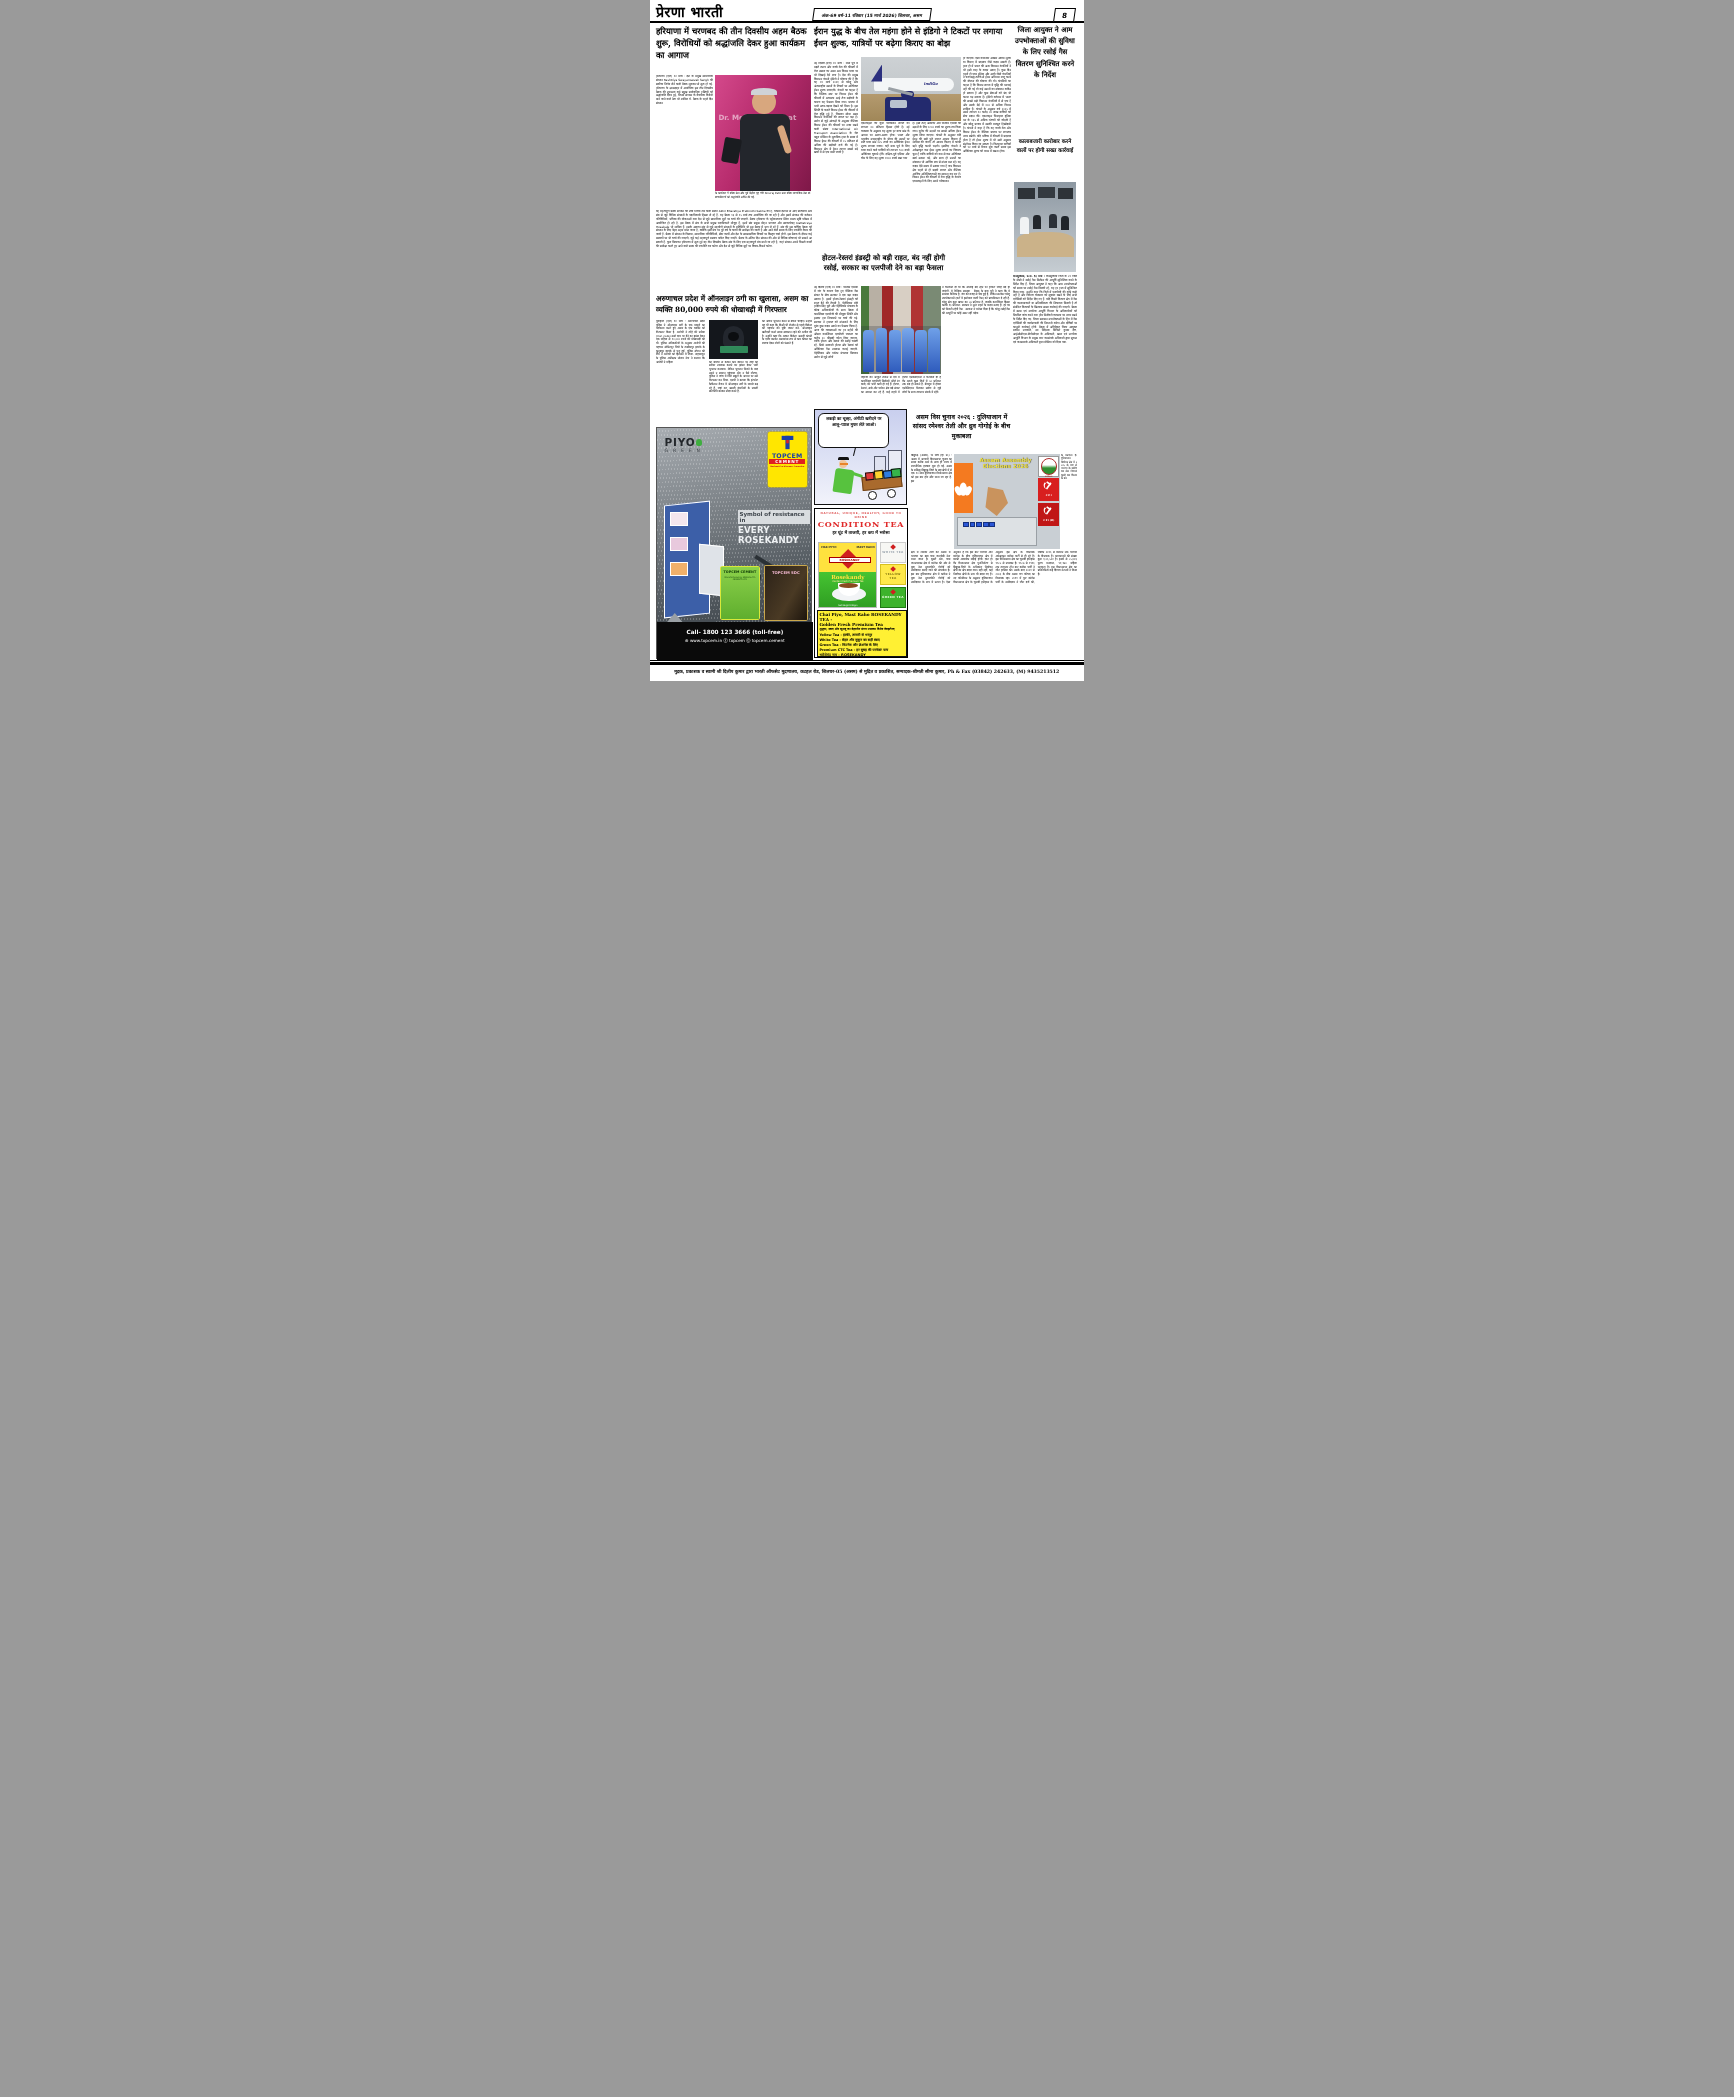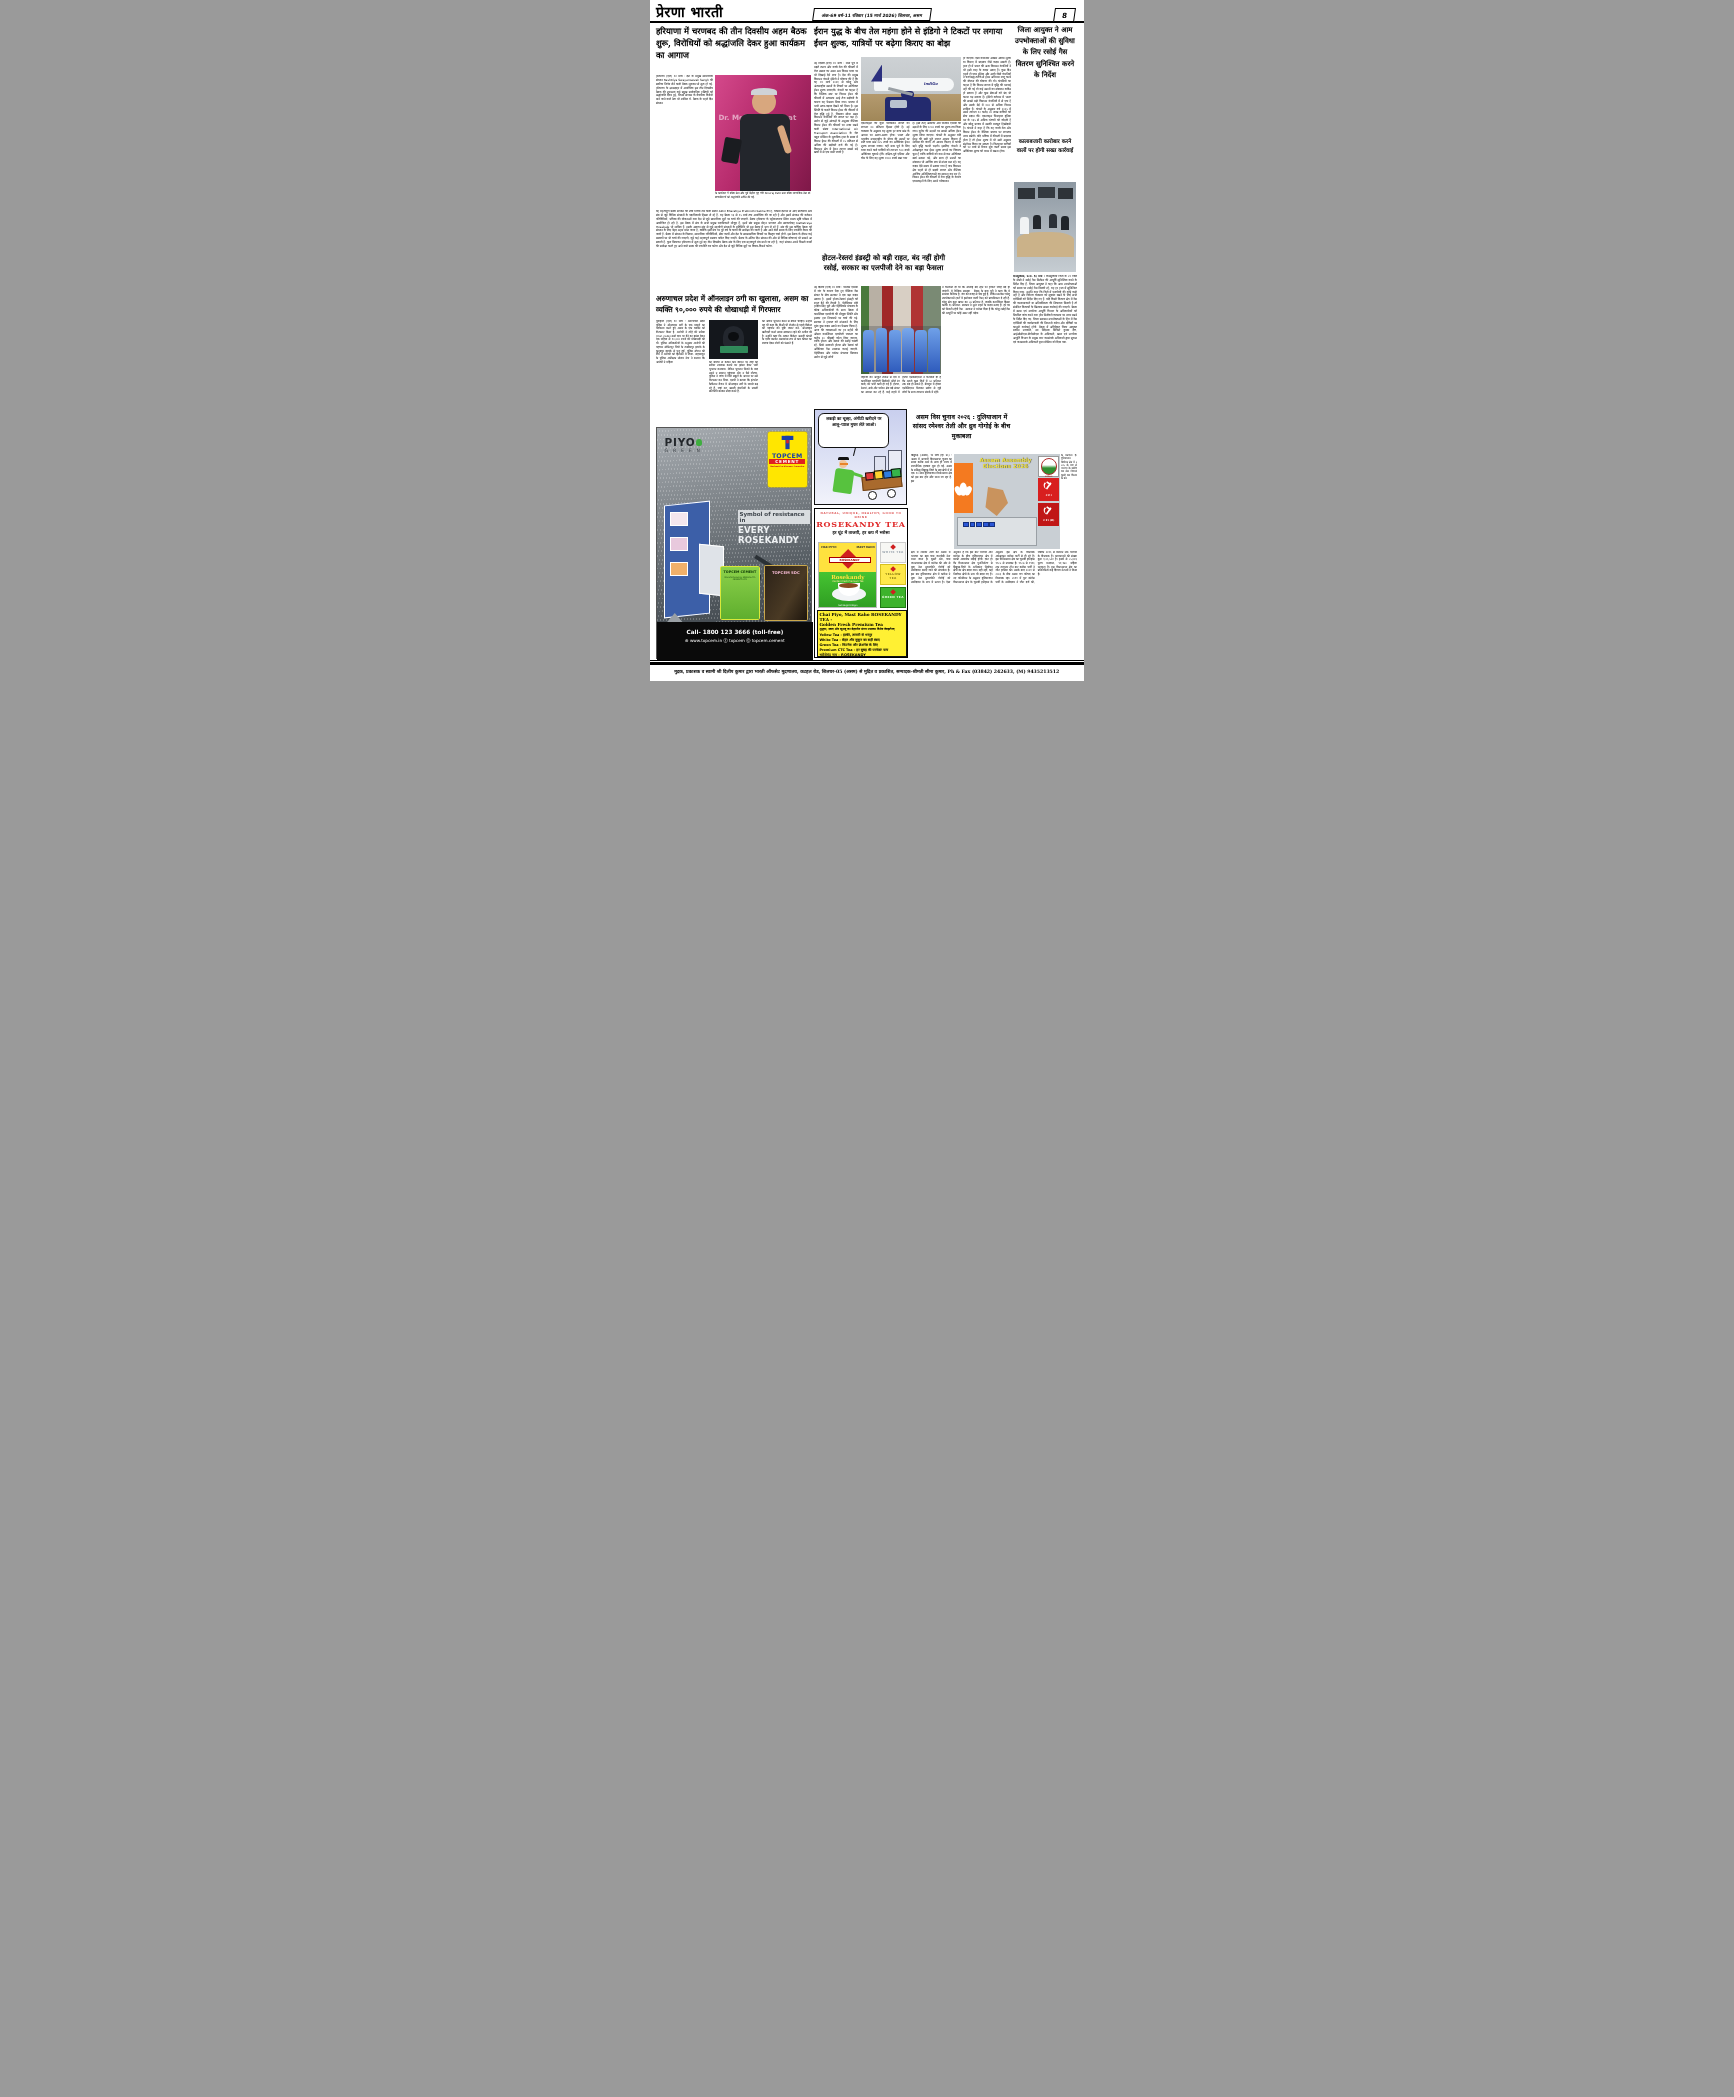--- a/index.html
+++ b/index.html
@@ -52,21 +52,21 @@
     <div class="abs" style="left:37px;top:15px;width:24px;height:24px;background:#d8a77e;border-radius:50%;"></div>
     <div class="abs" style="left:36px;top:12.6px;width:26px;height:7.6px;background:#cfd2d6;border-radius:50% 50% 0 0;"></div>
     <div class="abs" style="left:25px;top:39px;width:50px;height:77px;background:#23262c;border-radius:7.6px 7.6px 0 0;"></div>
     <div class="abs" style="left:66px;top:50px;width:6.7px;height:29px;background:#d8a77e;border-radius:3.4px;transform:rotate(-18deg);"></div>
     <div class="abs" style="left:7.6px;top:63px;width:17px;height:25px;background:#1a1c20;border-radius:2.5px;transform:rotate(10deg);"></div>
   </div>
   <div class="abs cap" style="left:65px;top:192px;width:96px;">के कार्यक्रम में वरिष्ठ नेता और पूर्व केंद्रीय गृह मंत्री Shivraj Patil तथा वरिष्ठ सामाजिक नेता डॉ. छत्रपतिशर्मा को श्रद्धांजलि अर्पित की गई.</div>
 
   <div class="abs bt" style="left:5.9px;top:210px;width:156px;height:83px;">यह महत्वपूर्ण बैठक संगठन की शीर्ष निर्णय लेने वाली संस्था Akhil Bharatiya Pratinidhi Sabha की है, जिसमें देशभर से आए प्रतिनिधि और संघ से जुड़े विभिन्न संगठनों के पदाधिकारी हिस्सा ले रहे हैं. यह बैठक १३ से १५ मार्च तक आयोजित की जा रही है और इसमें संगठन की वर्तमान गतिविधियों, भविष्य की योजनाओं तथा देश से जुड़े सामाजिक मुद्दों पर चर्चा की जाएगी. बैठक हरियाणा के पट्टीकल्याणा स्थित मानव सृष्टि परिसर में आयोजित हो रही है. इस बैठक में संघ के सभी प्रमुख पदाधिकारी मौजूद हैं, इनमें संघ प्रमुख मोहन भागवत और सरकार्यवाह Dattatreya Hosabale भी शामिल हैं. इसके अलावा संघ से जुड़े सहयोगी संगठनों के प्रतिनिधि भी इस बैठक में भाग ले रहे हैं. संघ की इस वार्षिक बैठक को संगठन के लिए बेहद अहम माना जाता है, क्योंकि इसी मंच पर पूरे वर्ष के कार्यों की समीक्षा की जाती है और आने वाले समय के लिए रणनीति तैयार की जाती है. बैठक में संगठन के विस्तार, सामाजिक गतिविधियों, सेवा कार्यों और देश के समसामयिक विषयों पर विस्तृत चर्चा होगी. इस बैठक के दौरान कई प्रस्तावों पर भी चर्चा की जाएगी, जुड़े कई महत्वपूर्ण प्रस्ताव पारित किए जाएंगे. बैठक के अंतिम दिन संगठन की ओर से विभिन्न घोषणाएं भी सामने आ सकती हैं. कुल मिलाकर हरियाणा में शुरू हुई यह तीन दिवसीय बैठक संघ के लिए एक महत्वपूर्ण मंच मानी जा रही है, जहां संगठन अपने पिछले कार्यों की समीक्षा करते हुए आने वाले समय की रणनीति तय करेगा और देश से जुड़े विभिन्न मुद्दों पर विचार-विमर्श करेगा.</div>
 
-  <div class="abs hl" style="left:5.9px;top:294px;width:156px;font-size:7.3px;line-height:1.5;">अरुणाचल प्रदेश में ऑनलाइन ठगी का खुलासा, असम का व्यक्ति ९०,००० रुपये की धोखाधड़ी में गिरफ्तार</div>
+  <div class="abs hl" style="left:5.9px;top:294px;width:156px;font-size:7.3px;line-height:1.5;">अरुणाचल प्रदेश में ऑनलाइन ठगी का खुलासा, असम का व्यक्ति 80,000 रुपये की धोखाधड़ी में गिरफ्तार</div>
 
   <div class="abs bts" style="left:5.9px;top:320px;width:49px;height:104px;">गुवाहाटी (एजें) १४ मार्च : अरुणाचल प्रदेश पुलिस ने ऑनलाइन ठगी के एक मामले का पर्दाफाश करते हुए असम के एक व्यक्ति को गिरफ्तार किया है. आरोपी ने लोहे की सरिया (Iron rods) सस्ते दाम पर देने का झांसा देकर एक महिला से ९०,००० रुपये की धोखाधड़ी की थी. पुलिस अधिकारियों के अनुसार आरोपी की पहचान सोनितपुर जिले के लखीमपुर इलाके के कुतुबपुर इलाके से पशु हुई. पुलिस स्टेशन की टीम ने आरोपी को हिरासत में लिया. नाहरलगुन के पुलिस अधीक्षक न्येलम नेगा ने बताया कि आरोपी ने महिला</div>
   <div class="abs" style="left:59px;top:320px;width:49px;height:104px;">
     <div class="photo" style="width:49px;height:39px;background:#14171c;position:relative;overflow:hidden;">
       <div class="abs" style="left:14.3px;top:5.9px;width:21px;height:21px;background:#23272e;border-radius:50% 50% 4.2px 4.2px;"></div>
       <div class="abs" style="left:19.3px;top:11.7px;width:11px;height:9.2px;background:#0b0d10;border-radius:50%;"></div>
       <div class="abs" style="left:11px;top:26px;width:28px;height:6.7px;background:#39b06e;opacity:.75;border-radius:0.8px;"></div>
     </div>
     <div class="bts" style="height:64px;margin-top:1.7px;">को बाजार से काफी कम कीमत पर लोहे की सरिया उपलब्ध कराने का झांसा देकर भारी भुगतान करवाया. लेकिन भुगतान मिलने के बाद उसने न सामान पहुंचाया और न पैसे लौटाए. पुलिस ने जांच में मिले सबूतों के आधार पर उसे गिरफ्तार कर लिया. एसपी ने बताया कि इंटरनेट कैफियत रीजन में ऑनलाइन ठगी के मामले बढ़ रहे हैं, जहां ठग असली कंपनियों के नकली प्रतिनिधि बनकर सौदा करते हैं.</div>
   </div>
@@ -185,21 +185,21 @@
       <div style="position:absolute;left:11.7px;top:-5.9px;width:7.6px;height:6.7px;background:#ffd22e;border:0.4px solid #111;"></div>
       <div style="position:absolute;left:21px;top:-5px;width:7.6px;height:5.9px;background:#2e7de0;border:0.4px solid #111;"></div>
       <div style="position:absolute;left:29px;top:-5.9px;width:7.6px;height:6.7px;background:#35b54a;border:0.4px solid #111;"></div>
     </div>
     <div class="abs" style="left:53px;top:81px;width:9.2px;height:9.2px;border:1.3px solid #111;border-radius:50%;background:#fff;"></div>
     <div class="abs" style="left:72px;top:79px;width:9.2px;height:9.2px;border:1.3px solid #111;border-radius:50%;background:#fff;"></div>
   </div>
 
   <div id="rosekandy" class="abs" style="left:164px;top:508px;width:94px;height:150px;">
     <div class="ctr" style="font-size:2.8px;color:#e06060;font-weight:bold;letter-spacing:0.6px;margin-top:1.7px;">NATURAL, UNIQUE, HEALTHY, GOOD TO DRINK</div>
-    <div class="ctr" style="font-family:'DejaVu Serif','Liberation Serif',serif;font-size:8px;font-weight:bold;color:#e02a2a;letter-spacing:0.8px;">ROSEKANDY TEA</div>
+    <div class="ctr" style="font-family:'DejaVu Serif','Liberation Serif',serif;font-size:8px;font-weight:bold;color:#e02a2a;letter-spacing:0.8px;">CONDITION TEA</div>
     <div class="ctr" style="font-size:4.4px;font-weight:bold;margin-top:0.4px;">हर घूंट में ताजग़ी, हर कप में भरोसा</div>
 
     <div class="abs" style="left:3.4px;top:33px;width:59px;height:66px;border:0.4px solid #bbb;">
       <div style="position:relative;width:100%;height:46%;background:#ffe23e;">
         <span style="position:absolute;left:1.7px;top:2.1px;font-size:2.7px;font-weight:bold;color:#333;">CHAI PIYO</span>
         <span style="position:absolute;right:1.7px;top:2.1px;font-size:2.7px;font-weight:bold;color:#333;">MAST RAHO</span>
         <div class="rksq" style="position:absolute;left:22px;top:9.2px;width:14.3px;height:14.3px;"></div>
         <div style="position:absolute;left:9.2px;top:14.3px;width:40px;background:#fff;border:0.4px solid #a00;font-size:2.9px;font-weight:bold;color:#a00;text-align:center;">ROSEKANDY</div>
       </div>
       <div style="position:relative;width:100%;height:54%;background:linear-gradient(#46c432,#2f9e22);">

